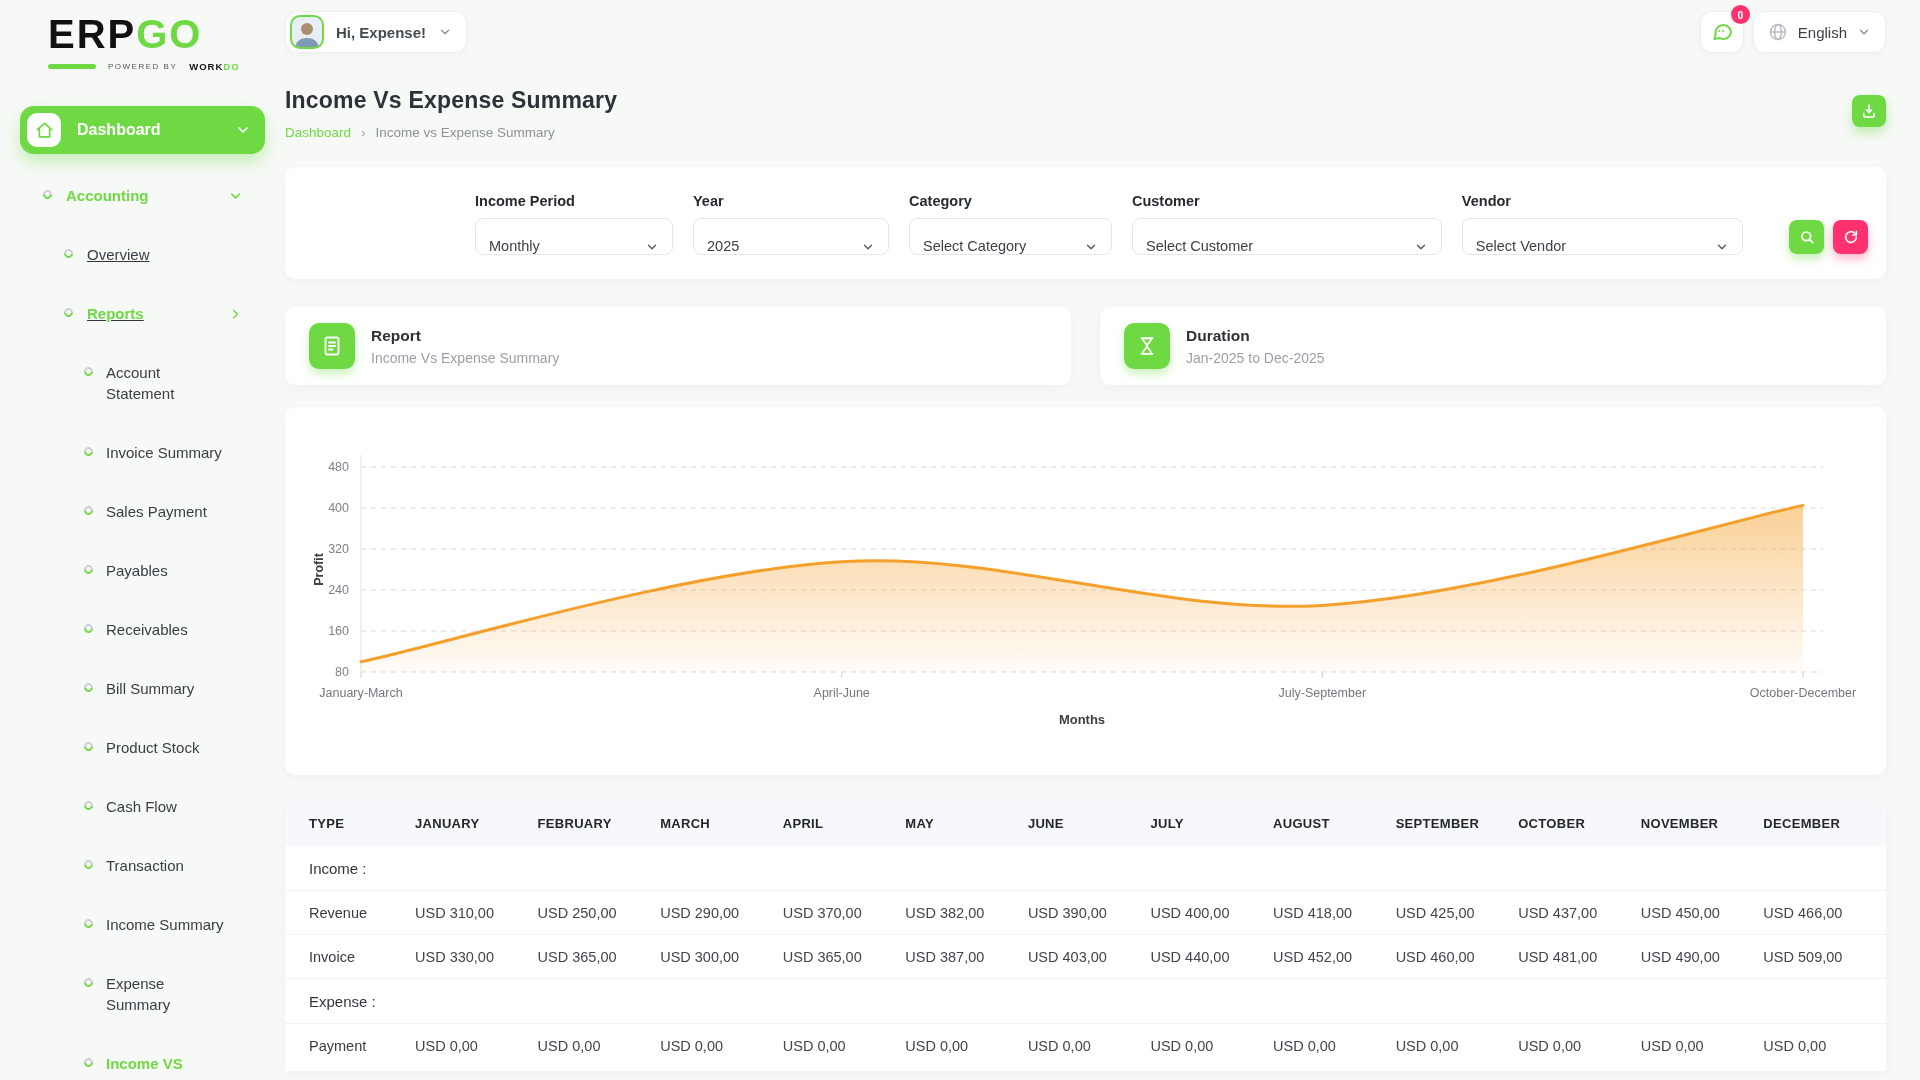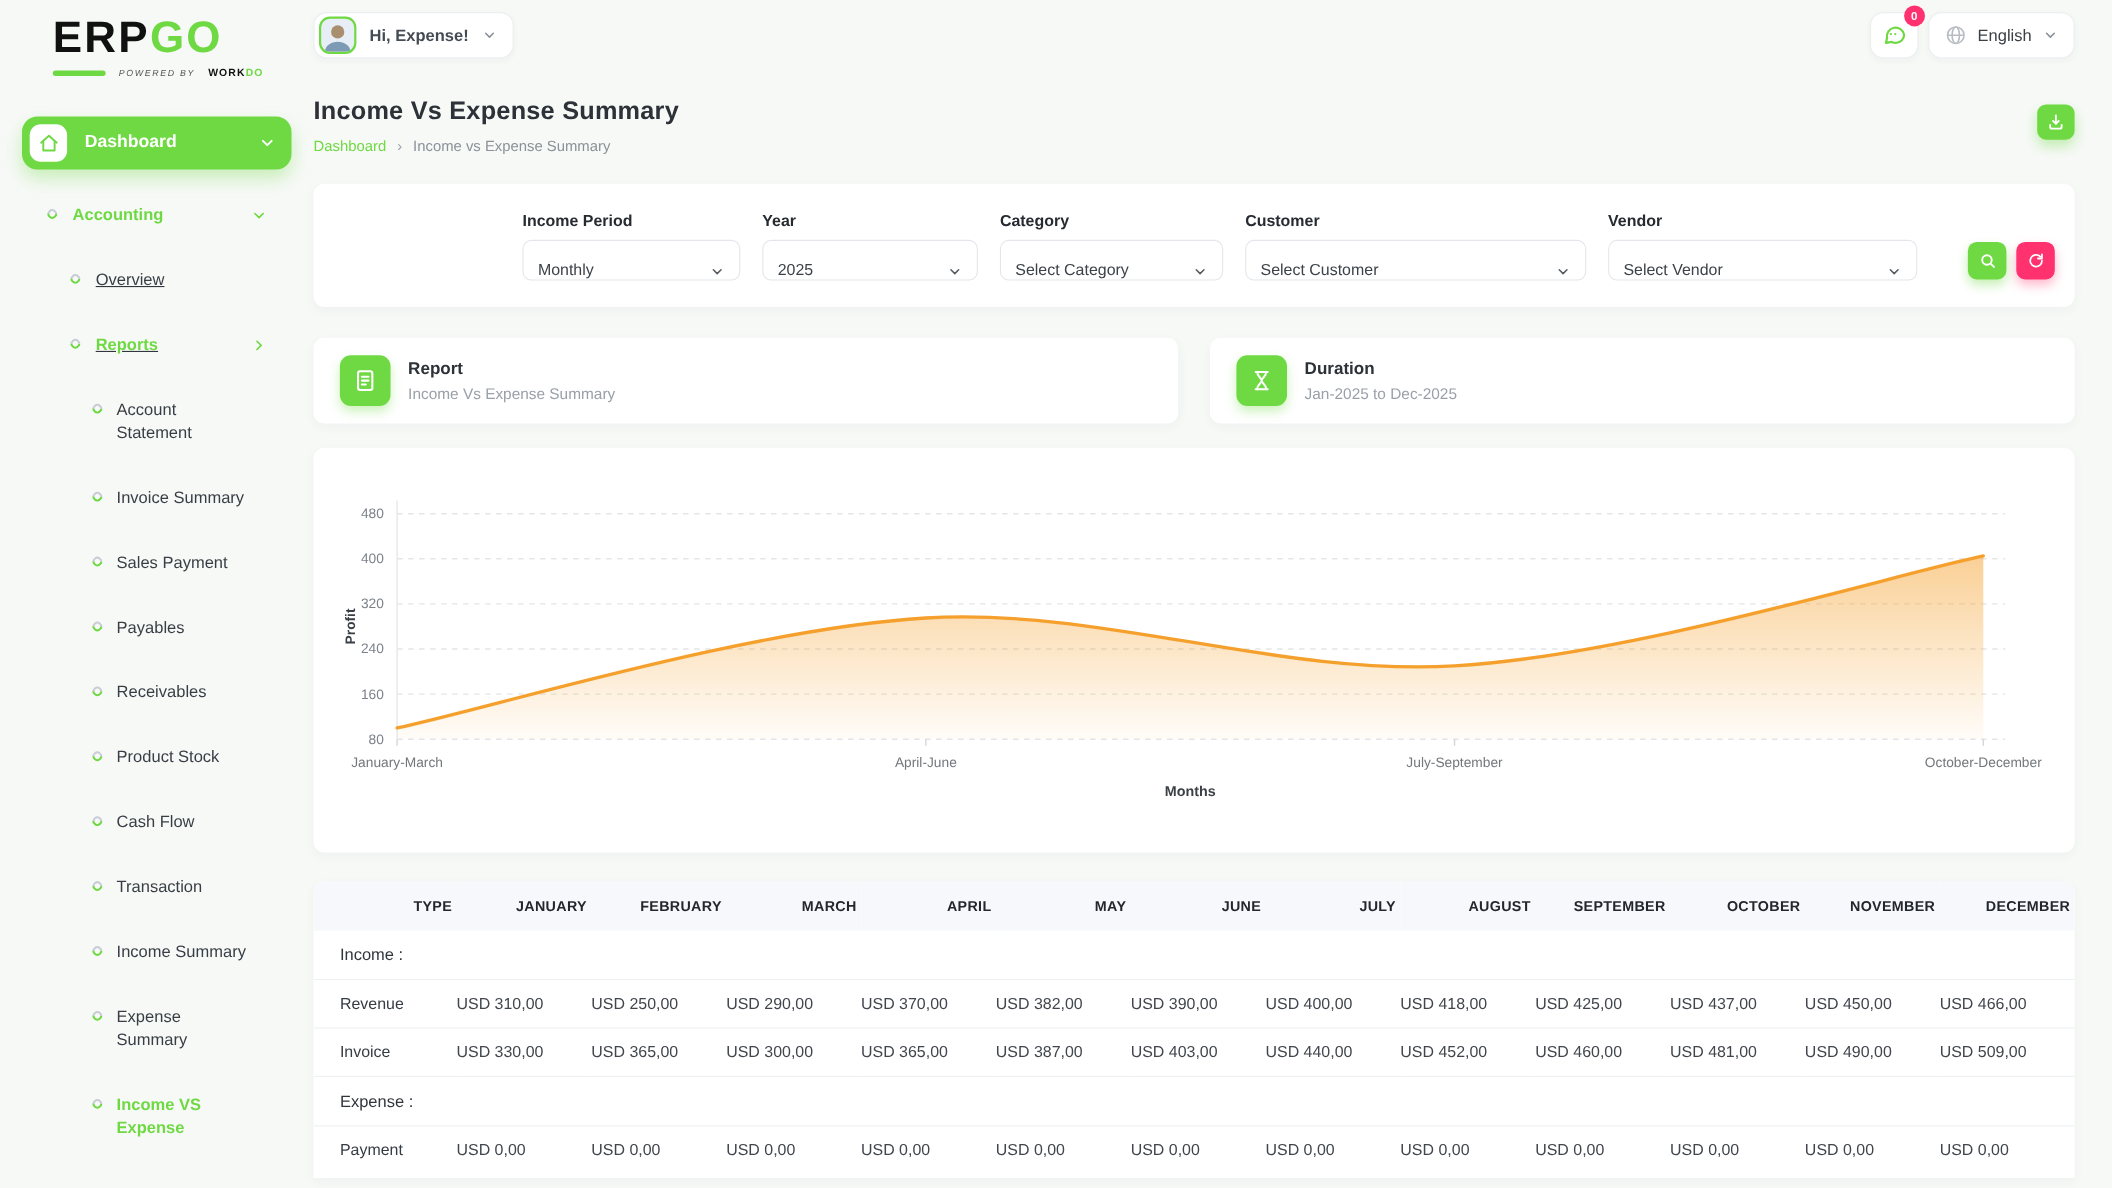--- a/index.html
+++ b/index.html
@@ -17,21 +17,21 @@
   svg{display:block;}
 
   
   .sidebar{width:285px; flex:0 0 285px; padding:14px 20px 0 20px; height:1080px;}
   .logo{padding-left:28px;}
   .logo-row{font-weight:800; font-size:40px; letter-spacing:2px; line-height:1;}
   .logo-row .dark{color:#111;}
   .logo-row .grn{color:var(--green);}
   .powered-row{display:flex; align-items:center; gap:12px; margin-top:7px;}
   .powered-bar{width:48px; height:5px; border-radius:3px; background:var(--green);}
-  .powered-txt{font-size:8px; letter-spacing:1.5px; color:#555; text-transform:uppercase;font-style:italic;}
+  .powered-txt{font-size:8px; letter-spacing:1.5px; color:#555; text-transform:uppercase;}
   .powered-brand{font-size:9.5px; font-weight:800; letter-spacing:1px;}
   .powered-brand .dark{color:#111;} .powered-brand .grn{color:var(--green);}
 
   .dash-btn{
     margin-top:34px; height:48px; background:var(--green); border-radius:14px;
     display:flex; align-items:center; padding:0 14px 0 7px; cursor:pointer;
     box-shadow:0 8px 16px rgba(111,217,67,.35);
   }
   .dash-icon-box{width:34px; height:34px; background:#fff; border-radius:10px;
     display:flex; align-items:center; justify-content:center;}
@@ -117,21 +117,21 @@
   .sum-title{font-size:15.5px; font-weight:700; color:#2d3238;}
   .sum-sub{font-size:14px; color:#9aa0a9; margin-top:5px;}
 
   
   .chart-card{margin-top:22px; padding:20px 24px 10px 24px; height:368px;}
 
   
   .table-card{margin-top:26px; border-radius:10px 10px 0 0; overflow:hidden; padding-bottom:4px;}
   table{width:100%; border-collapse:collapse; table-layout:fixed;}
   col.type-col{width:130px;}
-  thead th{background:#f7f8fb; font-size:13px; font-weight:700; color:#23272c; text-align:right;
+  thead th{background:#f7f8fb; font-size:13px; font-weight:700; color:#23272c; text-align:left;
     letter-spacing:.3px; padding:15px 4px 15px 0; white-space:nowrap;}
   thead th:first-child{padding-left:24px;}
   tbody td{font-size:14.5px; color:#41464d; padding:13.5px 4px 13.5px 0; border-top:1px solid #eef0f2;}
   tbody tr:first-child td{border-top:none;}
   tbody td:first-child{padding-left:24px; color:#363c43;}
   tr.group-row td{font-size:15px; color:#31363c;}
 </style>
 </head>
 <body>
 
@@ -189,20 +189,24 @@
     <span class="bullet"></span>
     <span class="side-label">Sales Payment</span>
   </div>
       <div class="side-item lvl3">
     <span class="bullet"></span>
     <span class="side-label">Payables</span>
   </div>
       <div class="side-item lvl3">
     <span class="bullet"></span>
     <span class="side-label">Receivables</span>
+  </div>
+      <div class="side-item lvl3">
+    <span class="bullet"></span>
+    <span class="side-label">Bill Summary</span>
   </div>
       <div class="side-item lvl3">
     <span class="bullet"></span>
     <span class="side-label">Product Stock</span>
   </div>
       <div class="side-item lvl3">
     <span class="bullet"></span>
     <span class="side-label">Cash Flow</span>
   </div>
       <div class="side-item lvl3">

